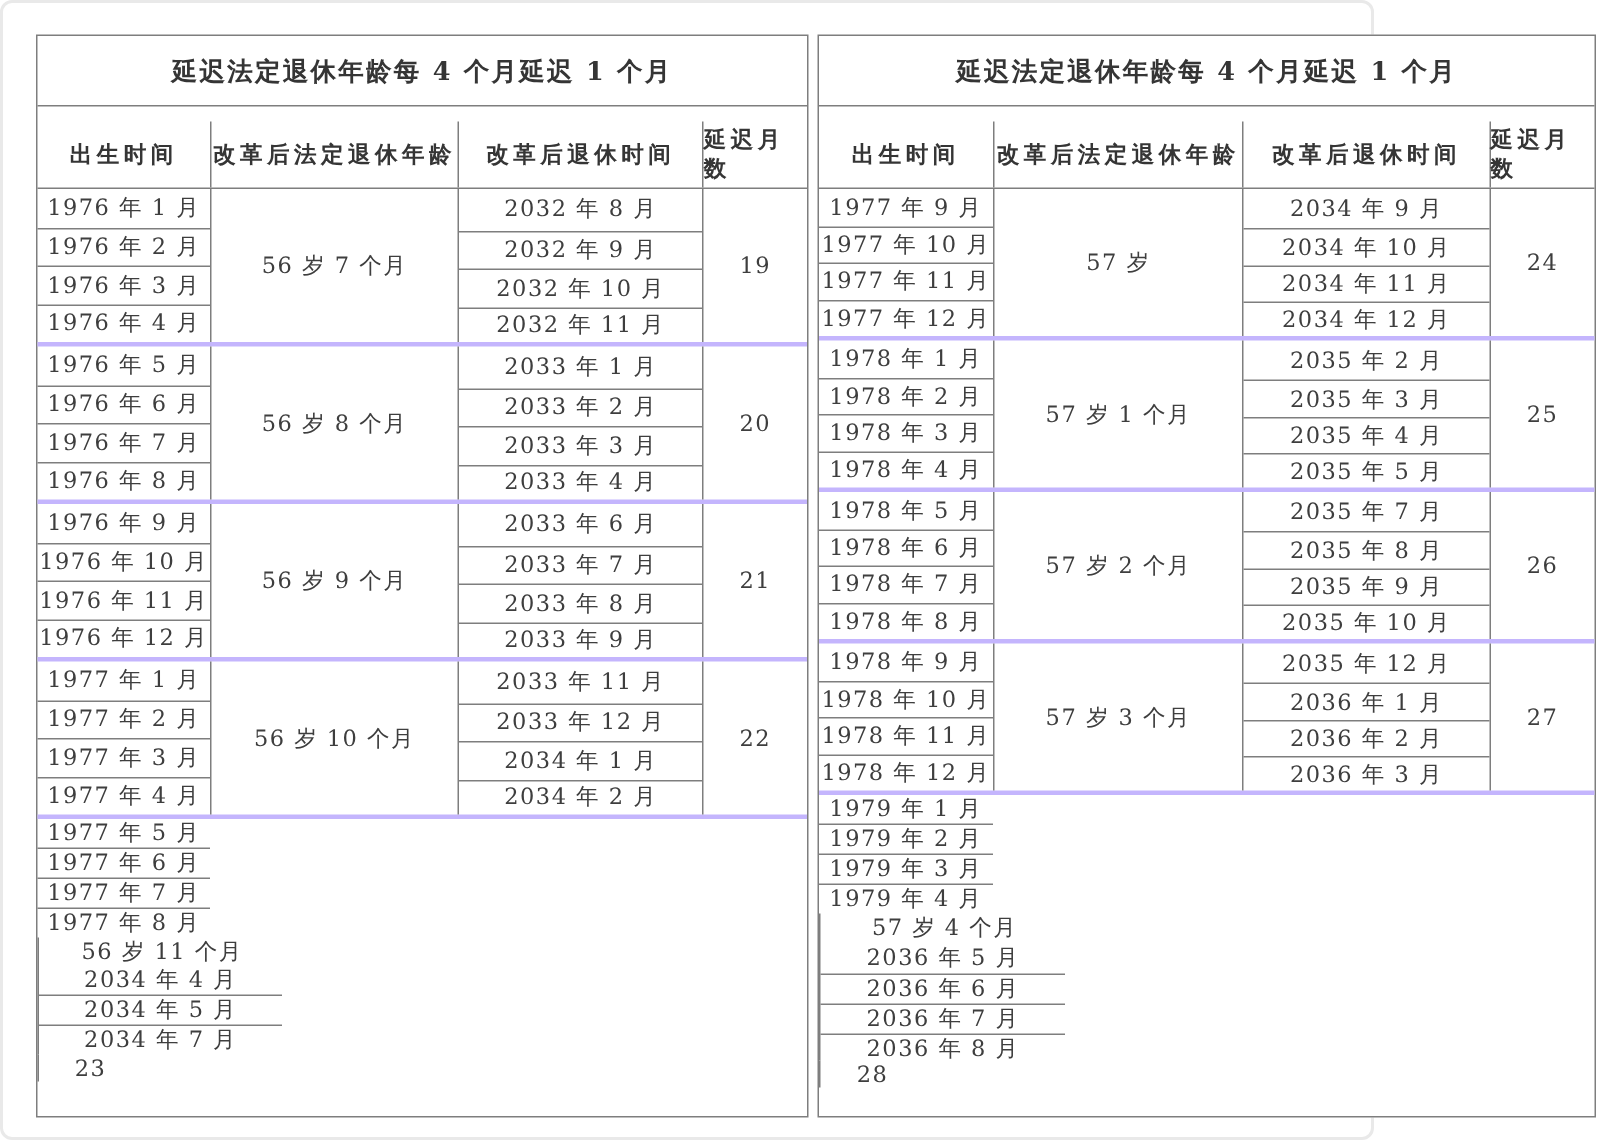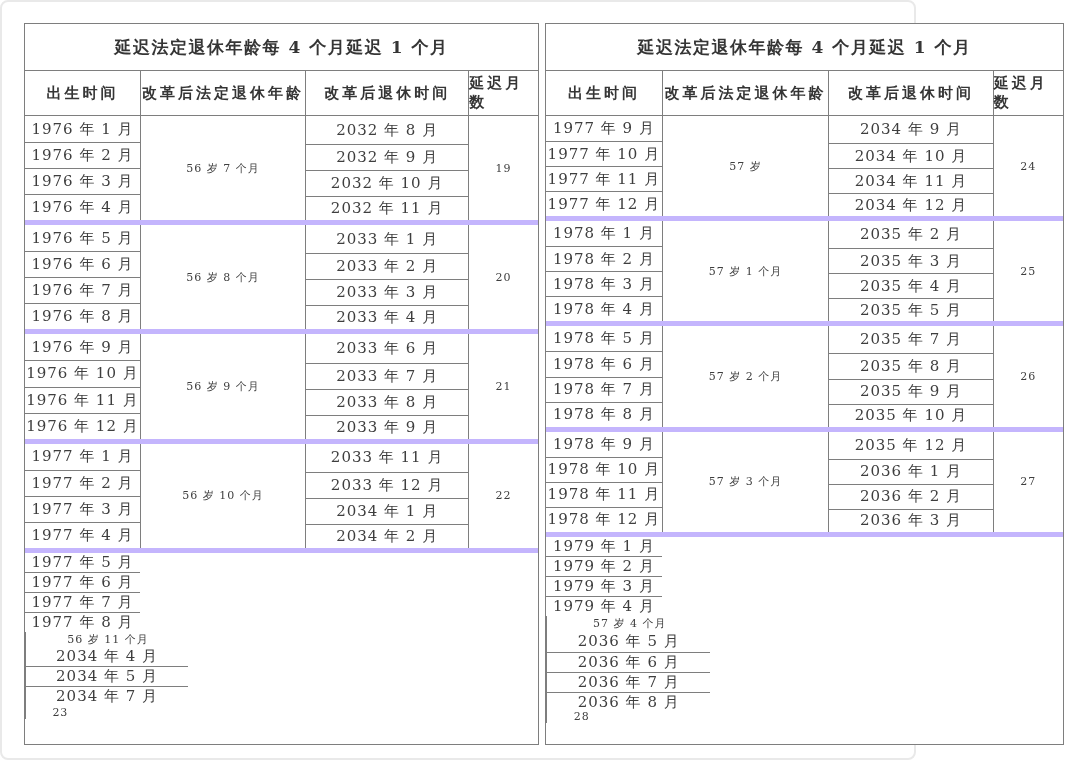--- a/index.html
+++ b/index.html
@@ -30,54 +30,55 @@
     height:47px; flex:0 0 47px;
     border-bottom:1px solid #7e7e7e;
     display:flex; align-items:center; justify-content:center;
     font-weight:bold; font-size:17px; letter-spacing:1.5px;
     color:#353535;
   }
   .header-row {
     height:45px; flex:0 0 45px;
     border-bottom:1px solid #7e7e7e;
     display:flex;
+    margin-top:10px;
   }
   .hcell {
     display:flex; align-items:center; justify-content:center;
     font-weight:bold; font-size:15px; letter-spacing:3px;
     color:#353535;
   }
   .hcell + .hcell { border-left:1px solid #7e7e7e; }
   .c1 { width:22.4%; }
   .c2 { width:32.2%; }
   .c3 { width:31.8%; }
   .c4 { width:13.6%; }
   .group {
     flex:1 1 auto;
     display:flex;
-    border-bottom:5px solid #c4b5fd;
+    border-bottom:3px solid #c4b5fd;
   }
   .group:last-child { border-bottom:none;flex-direction:column; }
   .gcol { display:flex; flex-direction:column; }
   .gcol + .gcol { border-left:1px solid #7e7e7e; }
   .cell {
     display:flex; align-items:center; justify-content:center;
     font-size:15px; letter-spacing:1px;
   }
   .birth .cell { flex:1 1 25%; }
   .birth .cell + .cell { border-top:1px solid #7e7e7e; }
   
   .retire .cell:nth-child(1) { flex:0 0 27%; }
   .retire .cell:nth-child(2) { flex:0 0 25%; }
   .retire .cell:nth-child(3) { flex:0 0 25%; }
   .retire .cell:nth-child(4) { flex:1 1 auto; }
   .retire .cell + .cell { border-top:1px solid #7e7e7e; }
   .mcell {
     display:flex; align-items:center; justify-content:center;
-    font-size:11px; letter-spacing:1px;
+    font-size:15px; letter-spacing:1px;
   }
 </style>
 </head>
 <body>
 
 <div class="canvas">
 
   <div class="rtable left">
     <div class="title-row">延迟法定退休年龄每 4 个月延迟 1 个月</div>
     <div class="header-row">

